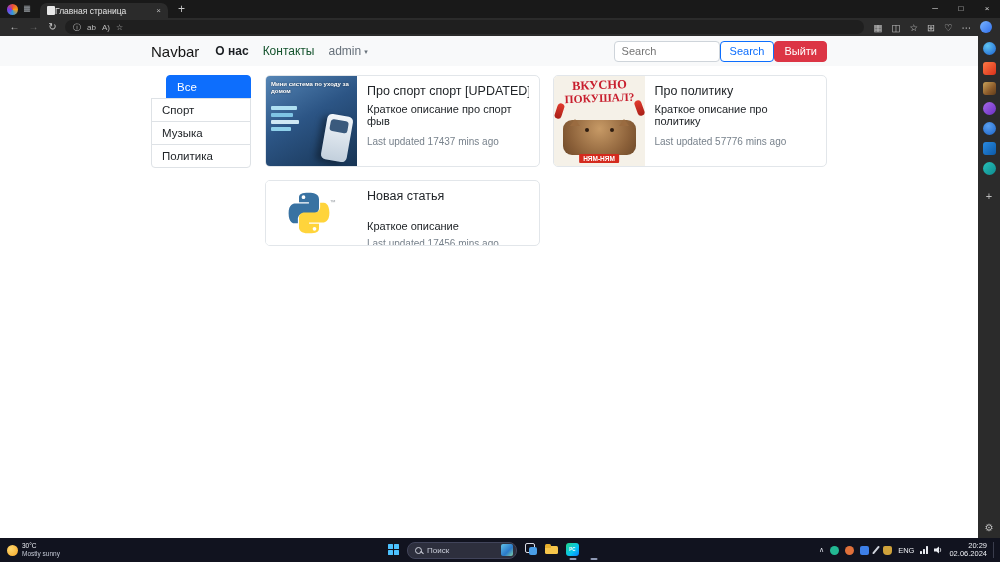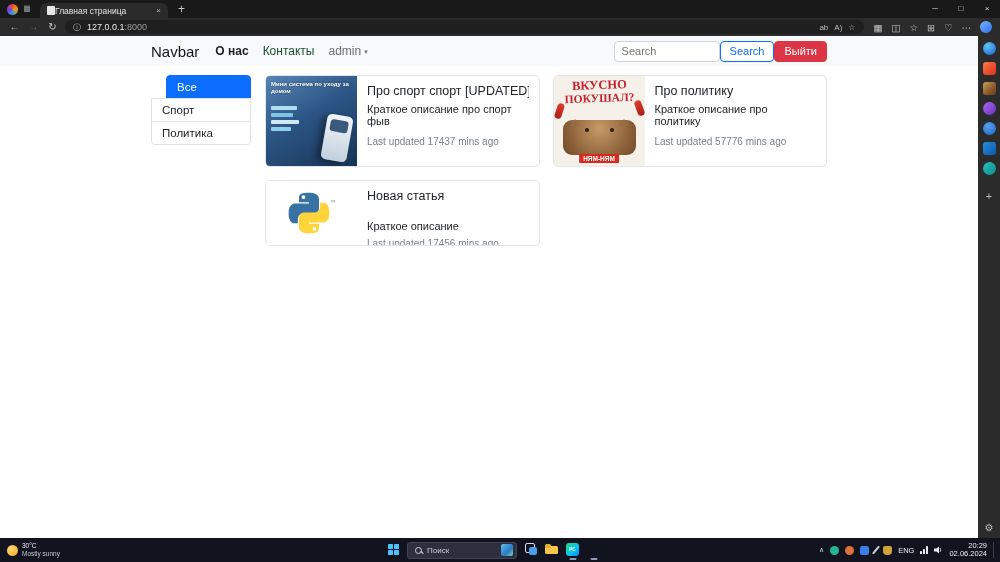--- a/index.html
+++ b/index.html
@@ -133,21 +133,21 @@
   .taskbar{position:absolute;left:0;right:0;bottom:0;height:24px;background:#11131f;}
   .weather{position:absolute;left:7px;top:4px;display:flex;align-items:center;gap:4px;}
   .sun{width:11px;height:11px;border-radius:50%;
        background:radial-gradient(circle at 35% 35%,#ffd76e,#f6a829);}
   .weather-text{font-size:6.5px;line-height:8px;color:#eef0f5;}
   .weather-text .desc{color:#c3c8d4;}
   .tb-center{position:absolute;left:388px;top:0;height:24px;display:flex;align-items:center;gap:7px;}
   .start{width:12px;height:12px;display:grid;grid-template-columns:5px 5px;
          grid-template-rows:5px 5px;gap:1px;}
   .start span{background:#4cc2ff;border-radius:.5px;}
-  .tb-search{width:110px;height:17px;border-radius:3px;background:#2d2f3d;border:1px solid #41445a;
+  .tb-search{width:110px;height:17px;border-radius:8px;background:#2d2f3d;border:1px solid #41445a;
              display:flex;align-items:center;padding:0 3px 0 7px;gap:5px;}
   .mag{width:7px;height:7px;border:1.2px solid #cfd2dc;border-radius:50%;position:relative;flex:0 0 auto;}
   .mag::after{content:"";position:absolute;width:4px;height:1.2px;background:#cfd2dc;
               transform:rotate(45deg);right:-3px;bottom:-1px;}
   .tb-search .txt{font-size:8px;color:#c9cdd8;flex:1;}
   .hl-img{width:12px;height:12px;border-radius:2px;
           background:linear-gradient(135deg,#62c2e8,#2a79c9 60%,#7fd1a8);}
   .tb-app{width:14px;height:16px;position:relative;}
   .tv::before{content:"";position:absolute;left:1px;top:1px;width:8px;height:8px;
               border:1.3px solid #d9dce6;border-radius:2px;}
@@ -196,21 +196,20 @@
     <div class="win-btn">×</div>
   </div>
 </div>
 
 <div class="toolbar">
   <span class="nav-ico">←</span>
   <span class="nav-ico disabled">→</span>
   <span class="nav-ico">↻</span>
   <div class="addressbar">
     <span class="addr-ico">ⓘ</span>
-    <span class="url"><span class="host">127.0.0.1</span><span class="port">:8000</span></span>
     <span class="addr-ico">ab</span>
     <span class="addr-ico">A)</span>
     <span class="addr-ico">☆</span>
   </div>
   <div class="toolbar-right">
     <span class="tool-ico">▦</span>
     <span class="tool-ico">◫</span>
     <span class="tool-ico">☆</span>
     <span class="tool-ico">⊞</span>
     <span class="tool-ico">♡</span>
@@ -247,20 +246,21 @@
         <button class="btn btn-outline">Search</button>
         <button class="btn btn-danger">Выйти</button>
       </div>
     </div>
   </div>
 
   <div class="content">
     <div class="list-group">
       <div class="lg-item active">Все</div>
       <div class="lg-item">Спорт</div>
+      <div class="lg-item">Музыка</div>
       <div class="lg-item">Политика</div>
     </div>
 
     <div class="cards">
 
       <div class="card">
         <div class="card-img img1">
           <div class="img1-cap">Мини система по уходу за домом</div>
           <div class="img1-chips">
             <span class="chip c1"></span>

